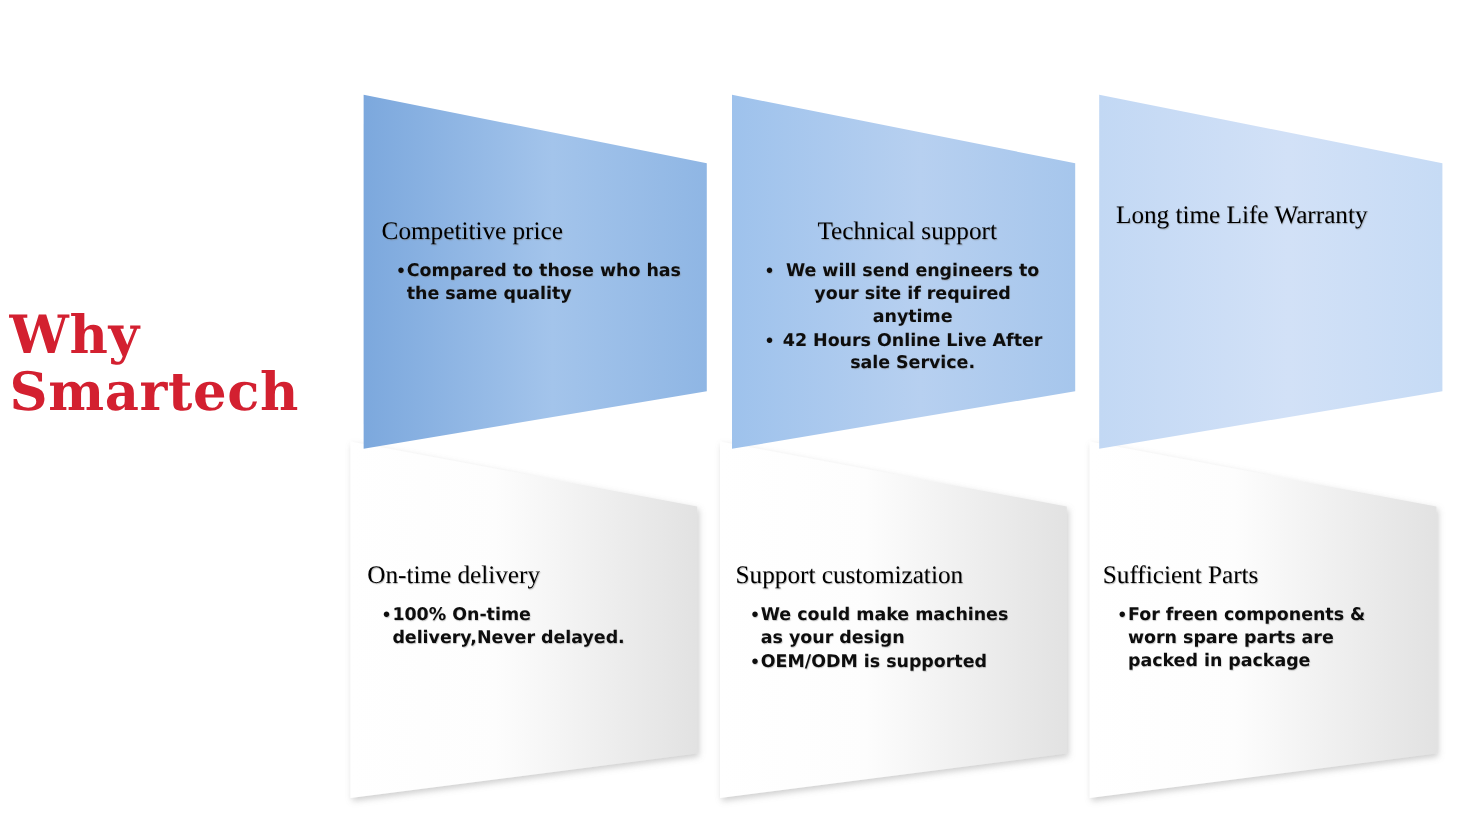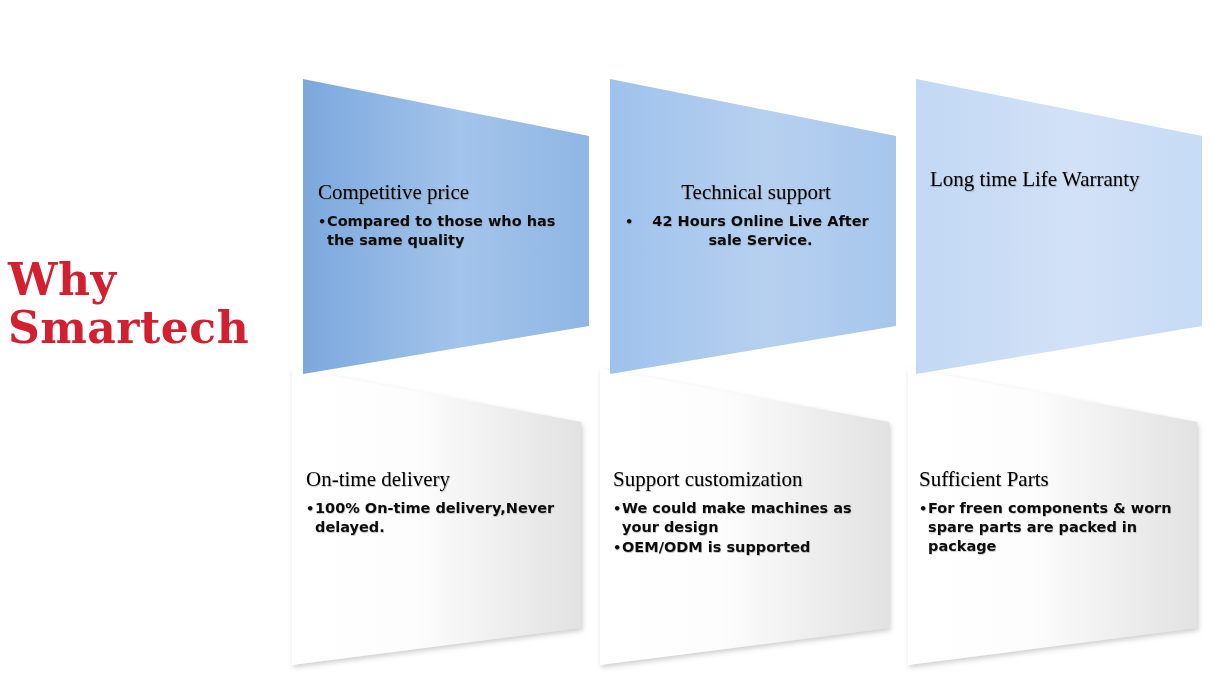--- a/index.html
+++ b/index.html
@@ -74,21 +74,21 @@
   .panel-title {
     font-size: 21px;
     line-height: 25px;
     font-weight: normal;
     color: #000000;
     margin: 0 0 7px 0;
     text-shadow: 0.6px 0.6px 0.9px rgba(120,120,120,0.55);
     font-family: Liberation Serif, serif;
   }
   .bullets {
-    margin: 0;
+    margin: 12px;
     padding: 0;
     list-style: none;
   }
   .bullets li {
     font-size: 14.5px;
     line-height: 19px;
     font-weight: bold;
     color: #0d0d0d;
     position: relative;
     padding-left: 9px;
@@ -175,20 +175,21 @@
   <div class="panel-text" id="text-top-0">
     <div class="panel-title">Competitive price</div>
     <ul class="bullets">
       <li>Compared to those who has the same quality</li>
     </ul>
   </div>
 
   <div class="panel-text" id="text-top-1">
     <div class="panel-title">Technical support</div>
     <ul class="bullets">
+      <li>We will send engineers to your site if required anytime</li>
       <li>42 Hours Online Live After sale Service.</li>
     </ul>
   </div>
 
   <div class="panel-text" id="text-top-2">
     <div class="panel-title">Long time Life Warranty</div>
   </div>
 
   <div class="panel-text" id="text-bot-0">
     <div class="panel-title">On-time delivery</div>

